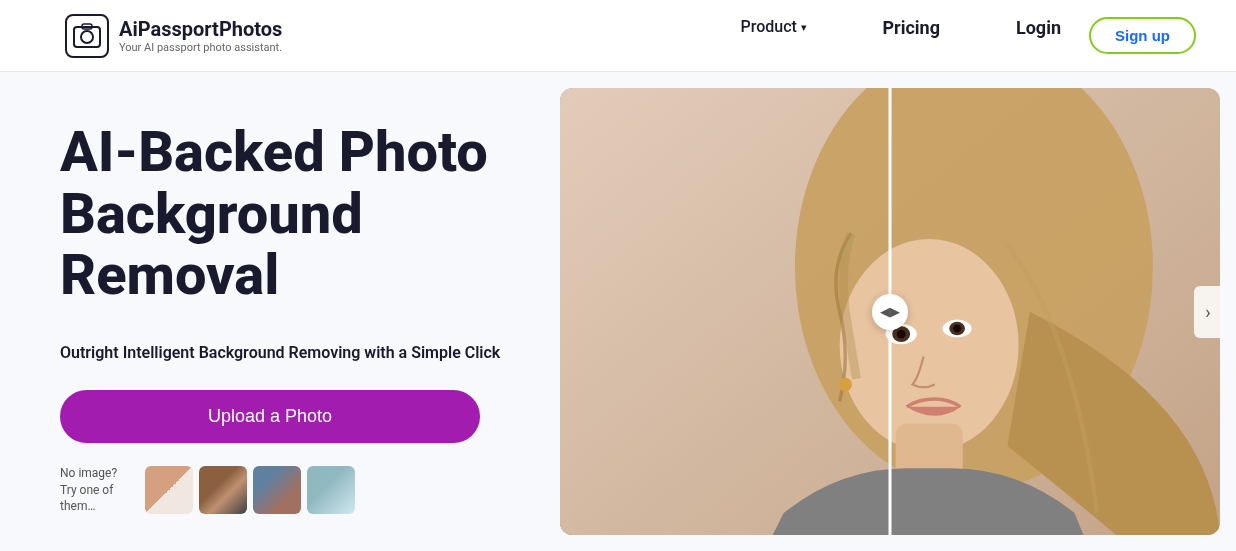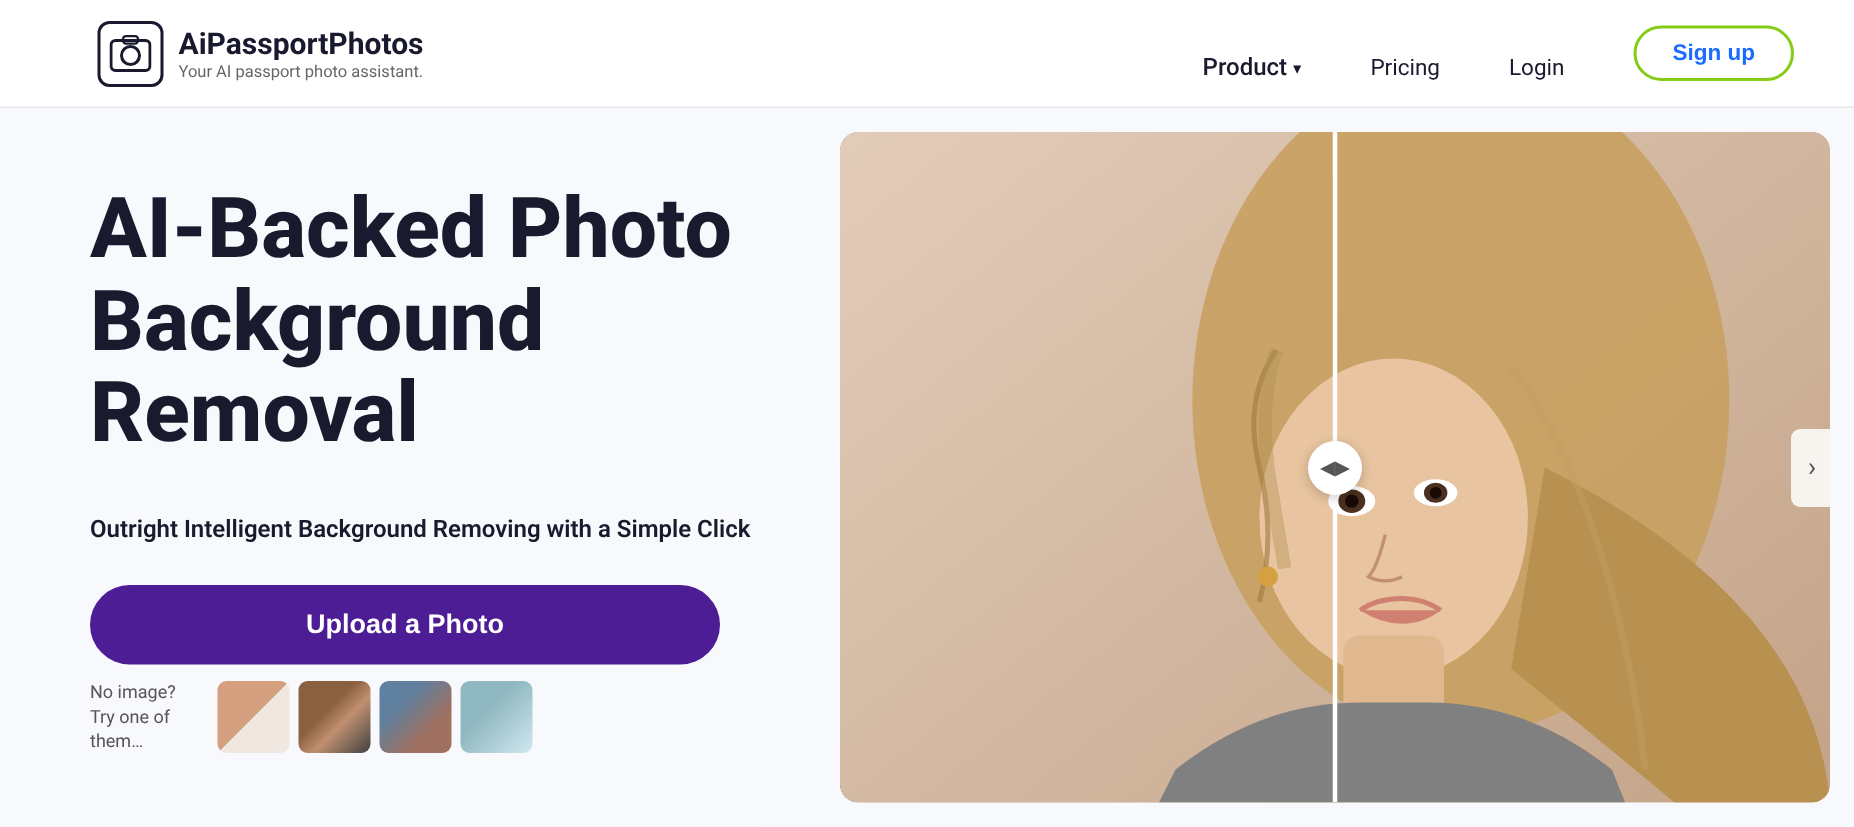--- a/index.html
+++ b/index.html
@@ -46,41 +46,42 @@
       font-weight: 700;
       color: #1a1a2e;
       line-height: 1.2;
     }
     .logo-subtitle {
       font-size: 11px;
       color: #666;
     }
     .nav-area {
       display: flex;
-      align-items: flex-end;
-      gap: 46px;
+      align-items: flex-start;
+      gap: 28px;
     }
     .nav-item {
       font-size: 16px;
       color: #1a1a2e;
       cursor: pointer;
       display: flex;
       align-items: center;
       gap: 4px;
       font-weight: 500;
     }
     .nav-item .chevron {
       font-size: 11px;
       margin-top: 1px;
     }
     .nav-login {
-      font-size: 15px;
+      font-size: 18px;
       color: #1a1a2e;
       cursor: pointer;
-      font-weight: 400;
+      font-weight: 700;
+      margin-left: 48px;
     }
     .btn-signup {
       border: 2px solid #84cc16;
       background: transparent;
       color: #1a6bff;
       padding: 8px 24px;
       border-radius: 24px;
       font-size: 15px;
       font-weight: 600;
       cursor: pointer;
@@ -108,30 +109,30 @@
       line-height: 1.1;
       margin-bottom: 36px;
     }
     .hero-subtitle {
       font-size: 16px;
       font-weight: 600;
       color: #1a1a2e;
       margin-bottom: 28px;
     }
     .upload-btn {
-      background: #4c1d95;
+      background: #a21caf;
       color: #fff;
       border: none;
       border-radius: 32px;
       padding: 16px 40px;
       font-size: 18px;
-      font-weight: 700;
+      font-weight: 400;
       cursor: pointer;
       width: 420px;
-      margin-bottom: 10px;
+      margin-bottom: 22px;
     }
     .sample-row {
       display: flex;
       align-items: center;
       gap: 28px;
     }
     .sample-label {
       font-size: 12px;
       color: #555;
       line-height: 1.4;

